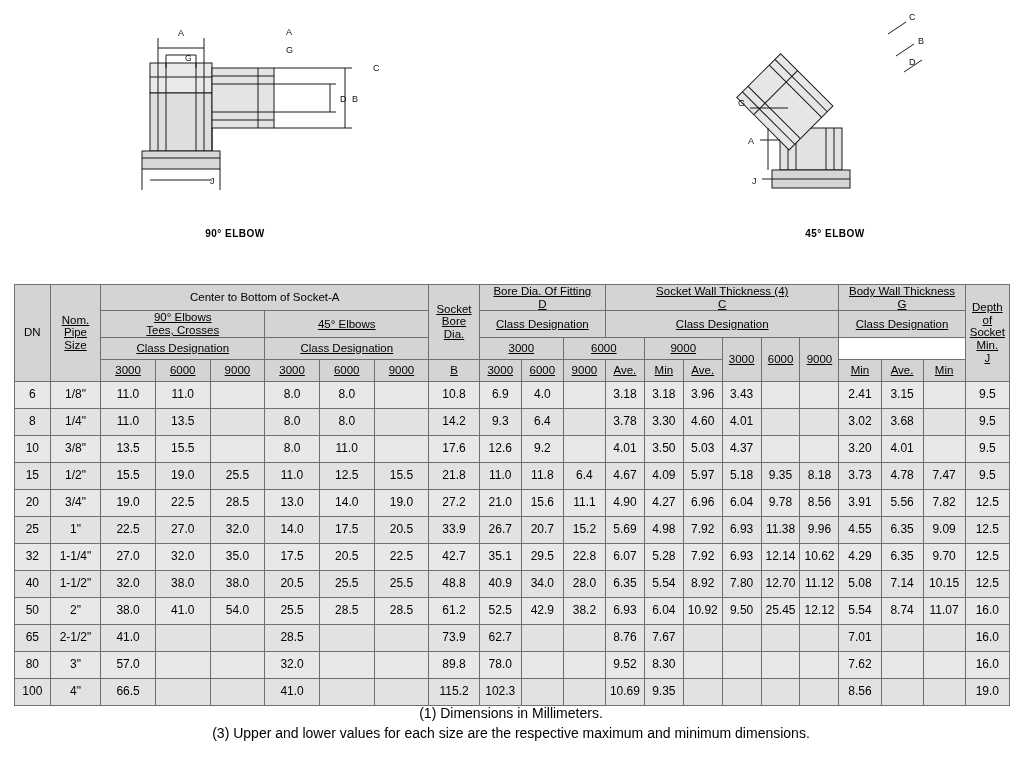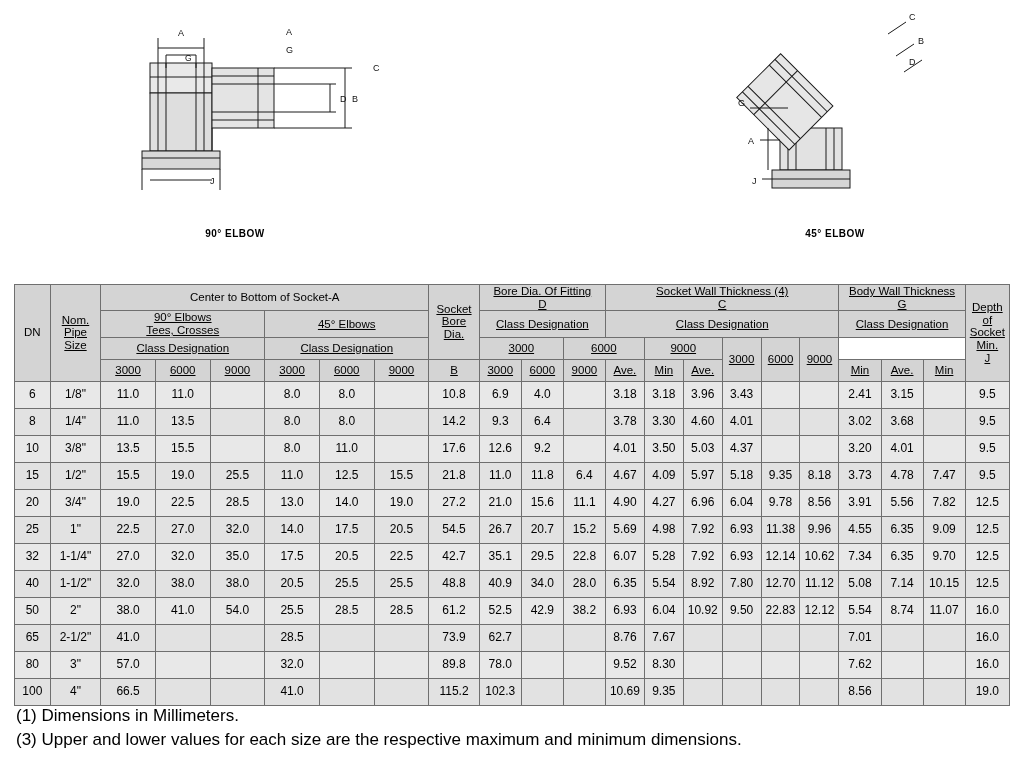--- a/index.html
+++ b/index.html
@@ -84,22 +84,23 @@
         #6f6f6f calc(50% + 0.6px),
         transparent calc(50% + 0.6px)) ,
       #e2e2e2;
   }
   
   .notes{
     position:absolute;
     left:16px;
     top:704px;
     width:990px;
-    font-size:17px;
+    font-size:14px;
     line-height:1.42;
+    text-align:center;
   }
   .notes div{white-space:nowrap;}
 </style>
 </head>
 <body>
 
 <div class="drawings">
 
   <div class="fig fig-90">
     <svg width="290" height="200" viewBox="0 0 290 200">
@@ -402,21 +403,21 @@
         </tr>
         <tr>
           <td>25</td>
           <td>1"</td>
           <td>22.5</td>
           <td>27.0</td>
           <td>32.0</td>
           <td>14.0</td>
           <td>17.5</td>
           <td>20.5</td>
-          <td>54.5</td>
+          <td>33.9</td>
           <td>26.7</td>
           <td>20.7</td>
           <td>15.2</td>
           <td>5.69</td>
           <td>4.98</td>
           <td>7.92</td>
           <td>6.93</td>
           <td>11.38</td>
           <td>9.96</td>
           <td>4.55</td>
@@ -436,21 +437,21 @@
           <td>42.7</td>
           <td>35.1</td>
           <td>29.5</td>
           <td>22.8</td>
           <td>6.07</td>
           <td>5.28</td>
           <td>7.92</td>
           <td>6.93</td>
           <td>12.14</td>
           <td>10.62</td>
-          <td>7.34</td>
+          <td>4.29</td>
           <td>6.35</td>
           <td>9.70</td>
           <td>12.5</td>
         </tr>
         <tr>
           <td>40</td>
           <td>1-1/2"</td>
           <td>32.0</td>
           <td>38.0</td>
           <td>38.0</td>
@@ -482,21 +483,21 @@
           <td>28.5</td>
           <td>28.5</td>
           <td>61.2</td>
           <td>52.5</td>
           <td>42.9</td>
           <td>38.2</td>
           <td>6.93</td>
           <td>6.04</td>
           <td>10.92</td>
           <td>9.50</td>
-          <td>22.83</td>
+          <td>25.45</td>
           <td>12.12</td>
           <td>5.54</td>
           <td>8.74</td>
           <td>11.07</td>
           <td>16.0</td>
         </tr>
         <tr>
           <td>65</td>
           <td>2-1/2"</td>
           <td>41.0</td>

